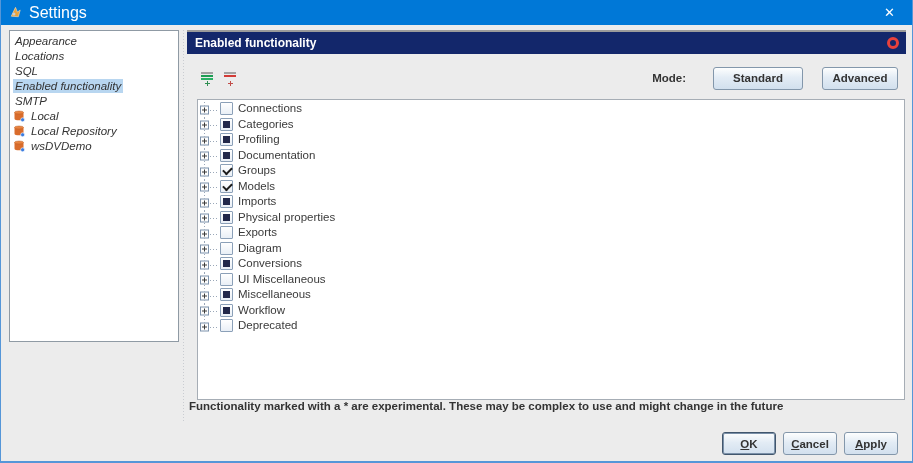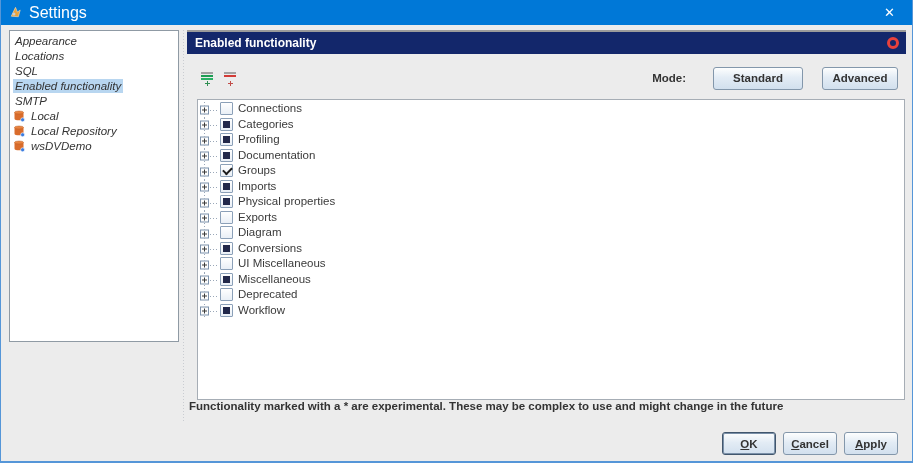--- a/index.html
+++ b/index.html
@@ -283,20 +283,27 @@
     <span class="tgutter">
       <span class="expander"></span>
     </span>
     <span class="cb checked"></span>
     <span class="tree-label">Groups</span>
   </div>
       <div class="tree-row">
     <span class="tgutter">
       <span class="expander"></span>
     </span>
+    <span class="cb checked"></span>
+    <span class="tree-label">Models</span>
+  </div>
+      <div class="tree-row">
+    <span class="tgutter">
+      <span class="expander"></span>
+    </span>
     <span class="cb partial"></span>
     <span class="tree-label">Imports</span>
   </div>
       <div class="tree-row">
     <span class="tgutter">
       <span class="expander"></span>
     </span>
     <span class="cb partial"></span>
     <span class="tree-label">Physical properties</span>
   </div>
@@ -328,33 +335,33 @@
     <span class="cb unchecked"></span>
     <span class="tree-label">UI Miscellaneous</span>
   </div>
       <div class="tree-row">
     <span class="tgutter">
       <span class="expander"></span>
     </span>
     <span class="cb partial"></span>
     <span class="tree-label">Miscellaneous</span>
   </div>
+      <div class="tree-row">
+    <span class="tgutter">
+      <span class="expander"></span>
+    </span>
+    <span class="cb partial"></span>
+    <span class="tree-label">Workflow</span>
+  </div>
       <div class="tree-row last">
     <span class="tgutter">
       <span class="expander"></span>
     </span>
     <span class="cb unchecked"></span>
     <span class="tree-label">Deprecated</span>
-  </div>
-      <div class="tree-row">
-    <span class="tgutter">
-      <span class="expander"></span>
-    </span>
-    <span class="cb partial"></span>
-    <span class="tree-label">Workflow</span>
   </div>
     </div>
 
   <div class="note">Functionality marked with a * are experimental. These may be complex to use and might change in the future</div>
 
   <div class="footer-buttons">
       <button class="swing-btn default"><u>O</u>K</button>
       <button class="swing-btn"><u>C</u>ancel</button>
       <button class="swing-btn"><u>A</u>pply</button>
     </div>

